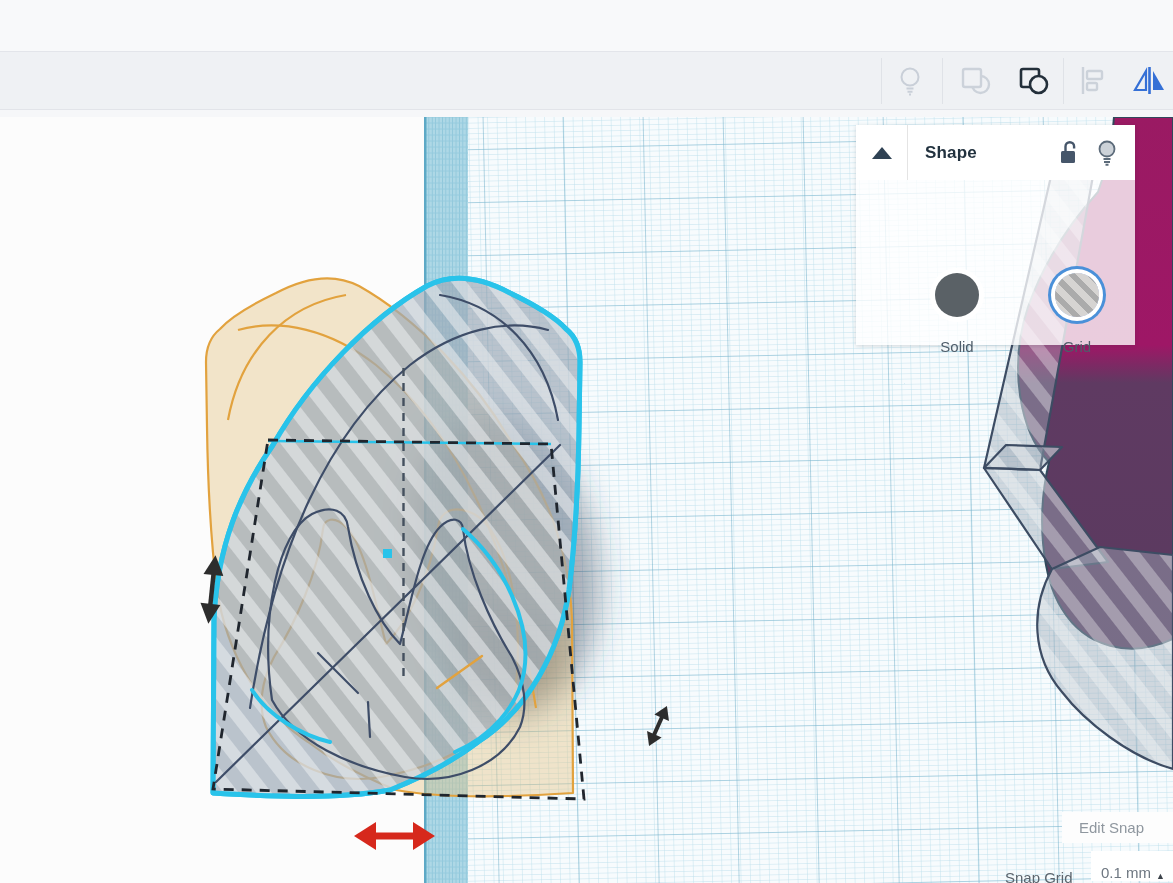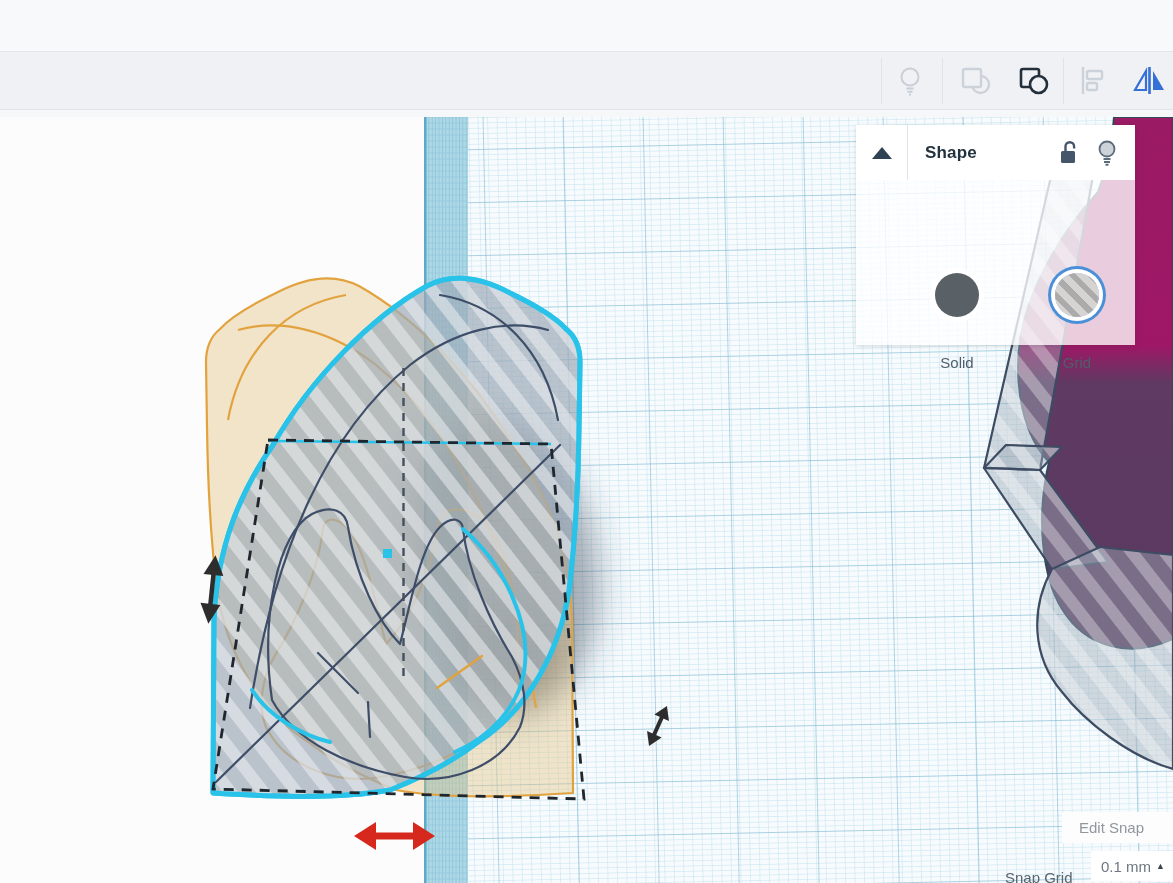--- a/index.html
+++ b/index.html
@@ -31,30 +31,30 @@
   #panel-title { flex:1; padding-left:17px; font-size:17px; font-weight:bold; color:#22323f;
     letter-spacing:.2px; }
   .hdr-icon { margin-right:16px; cursor:pointer; flex:none; }
   #panel-body { height:165px; background:rgba(255,255,255,.78); position:relative; }
   .opt-circle { position:absolute; width:44px; height:44px; border-radius:50%; cursor:pointer; }
   #solid-circle { left:79px; top:93px; background:#5a6166; box-shadow:0 0 0 5px #ffffff; }
   #hole-circle  { left:199px; top:93px;
     background:repeating-linear-gradient(45deg,#ababab 0 6px,#d6d4d2 6px 13px);
     box-shadow:0 0 0 4px #ffffff, 0 0 0 7px #4a90d9; }
   .opt-label { position:absolute; top:158px; width:90px; text-align:center;
-    font-size:15px; color:#4e5d6a;margin-top:16px; }
+    font-size:15px; color:#4e5d6a; }
   #solid-label { left:56px; }
   #hole-label  { left:176px; }
 
   
   #edit-grid { left:1062px; top:812px; width:111px; height:31px; background:#fdfdfd;
     color:#8f979f; font-size:15px; line-height:31px; padding-left:17px; z-index:20; cursor:pointer; }
   #snap-label { left:1005px; top:858px; font-size:15px; color:#5b646d; z-index:20;margin-top:11px; }
   #snap-select { left:1091px; top:851px; width:82px; height:30px; background:#ffffff;
-    display:flex; align-items:center; z-index:20; cursor:pointer; }
+    display:flex; align-items:flex-end; z-index:20; cursor:pointer; }
   #snap-value { flex:1; font-size:15px; color:#6e7781; padding-left:10px; }
   #snap-caret { font-size:9px; color:#3c434a; padding-right:8px; }
 </style>
 </head>
 <body>
 
 <svg id="scene" class="abs" viewBox="0 0 1173 883" width="1173" height="883">
   <defs>
     <pattern id="pat-fine" width="9.5" height="5.3" patternUnits="userSpaceOnUse" patternTransform="rotate(-1.2)">
       <path d="M0 0 H9.5 M0 0 V5.3" stroke="rgba(130,195,220,0.5)" stroke-width="0.9" fill="none"></path>

